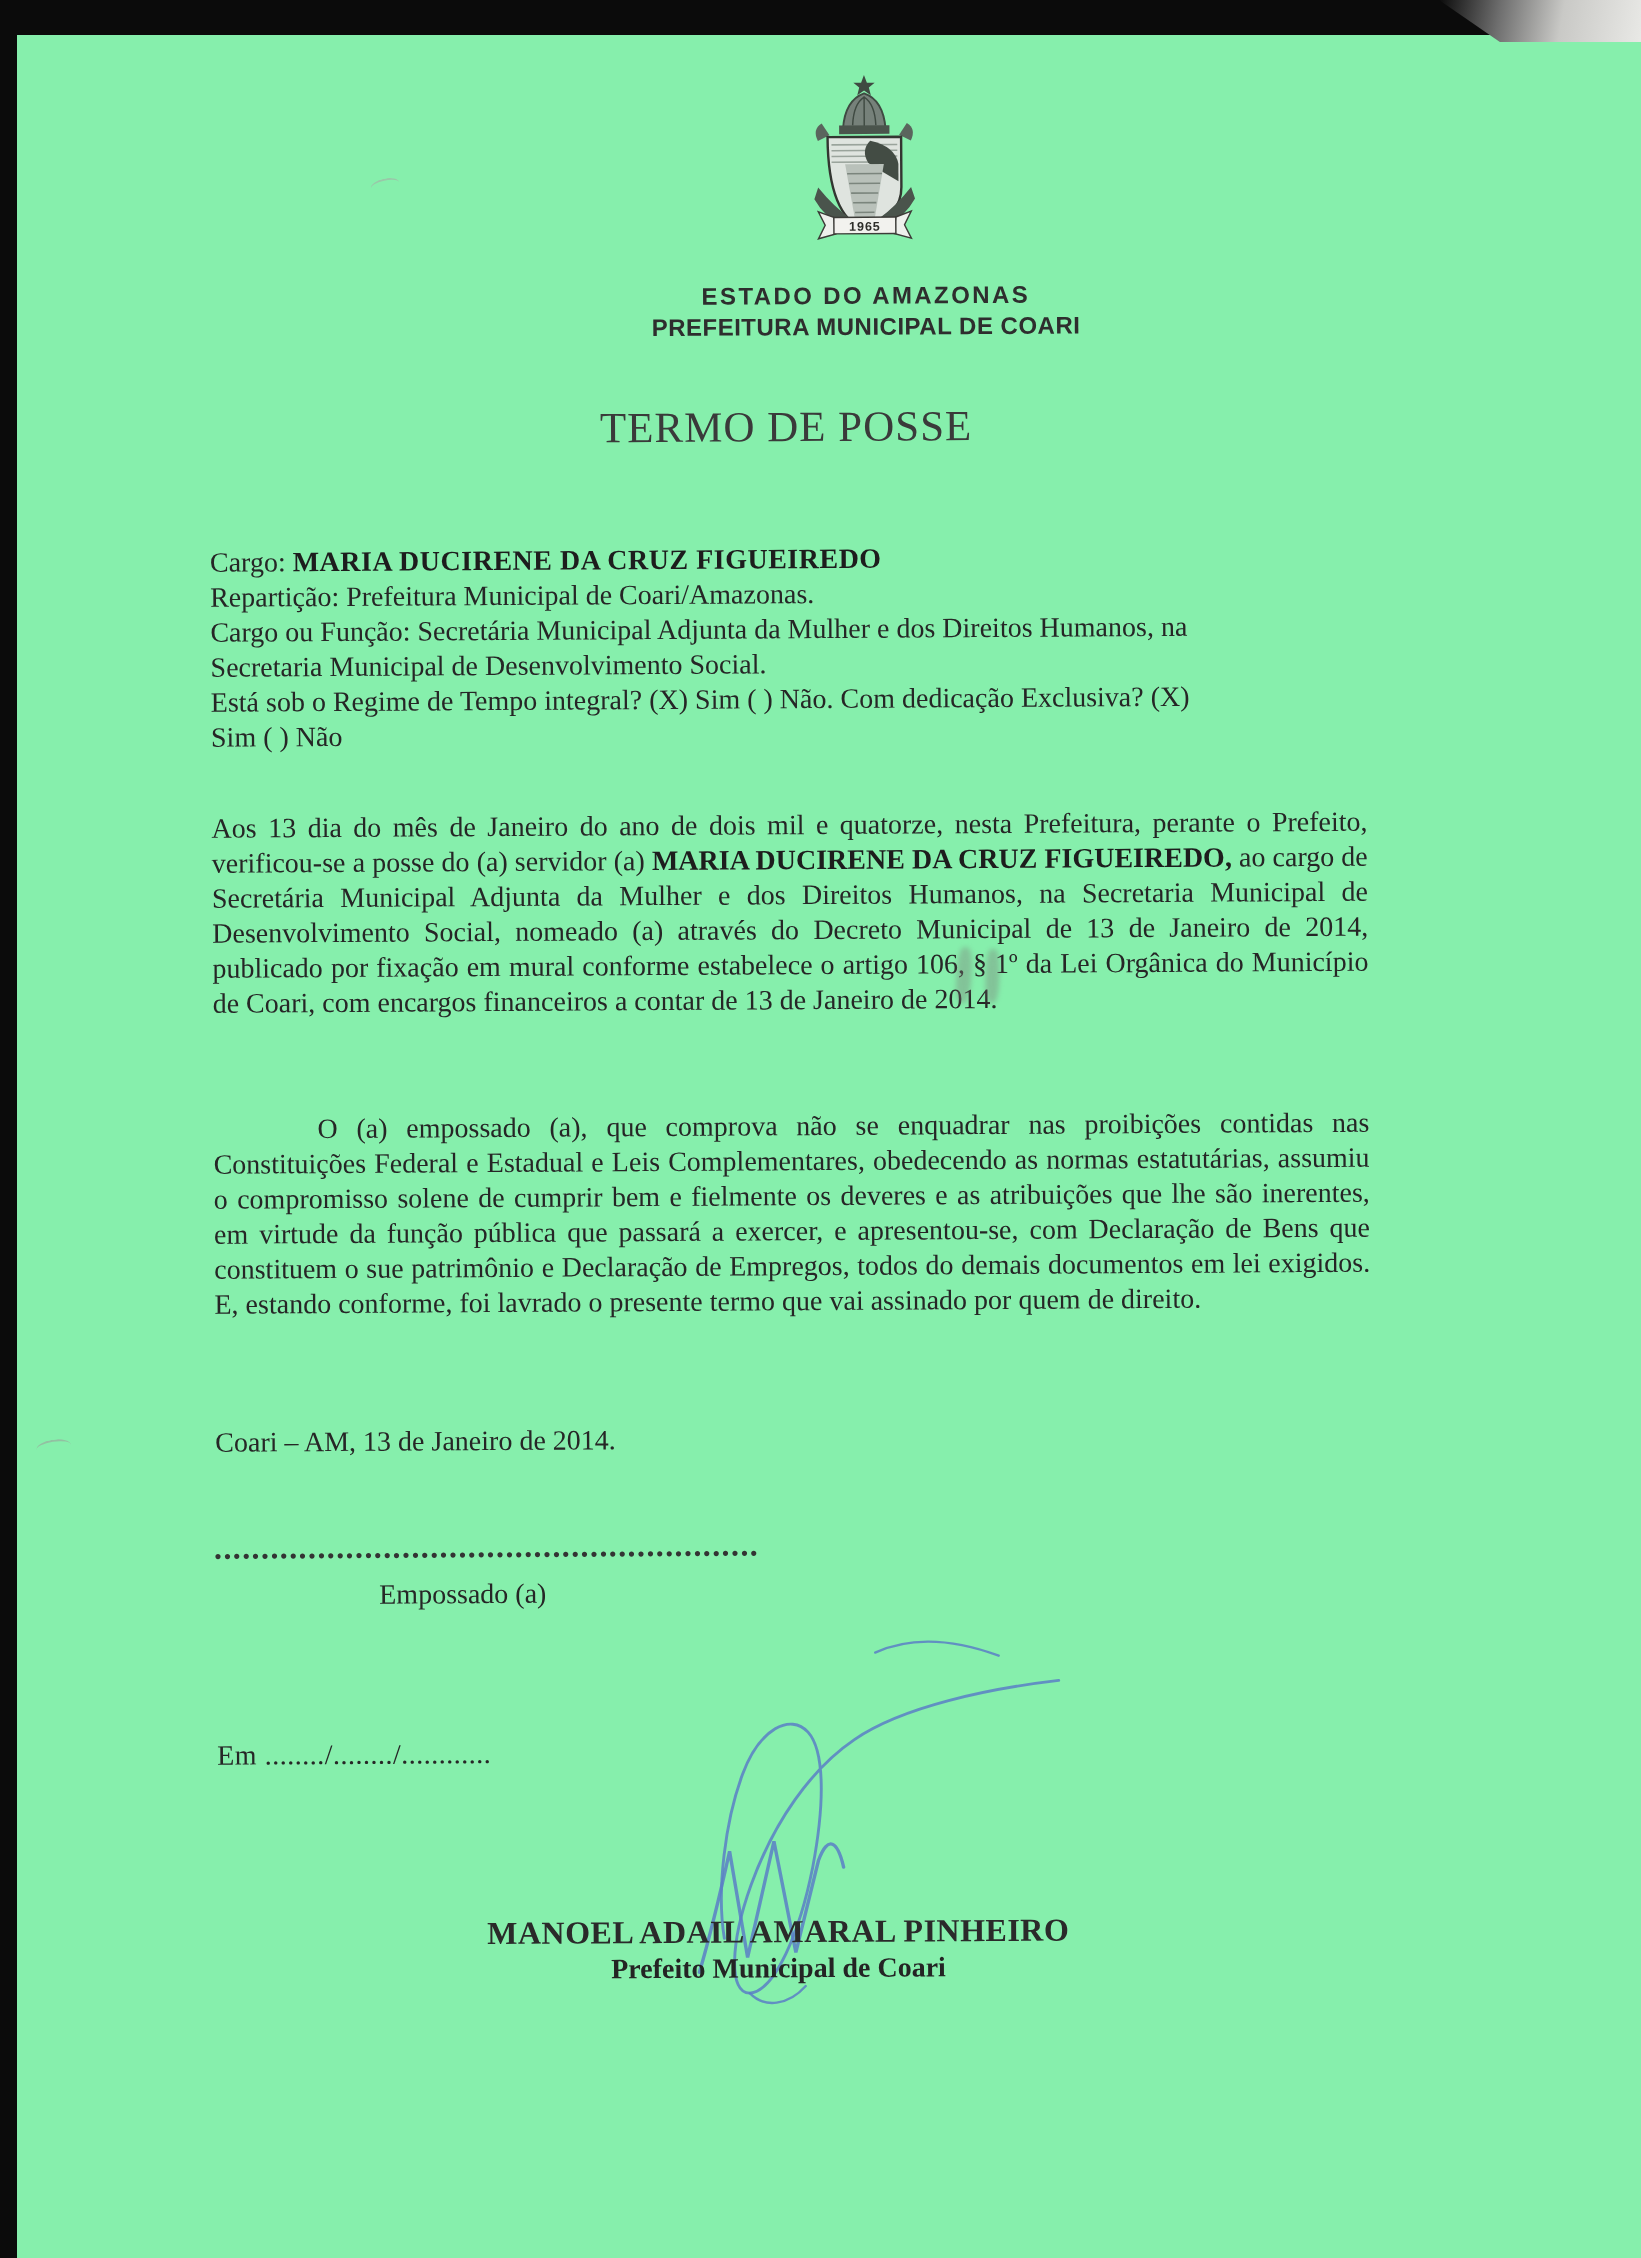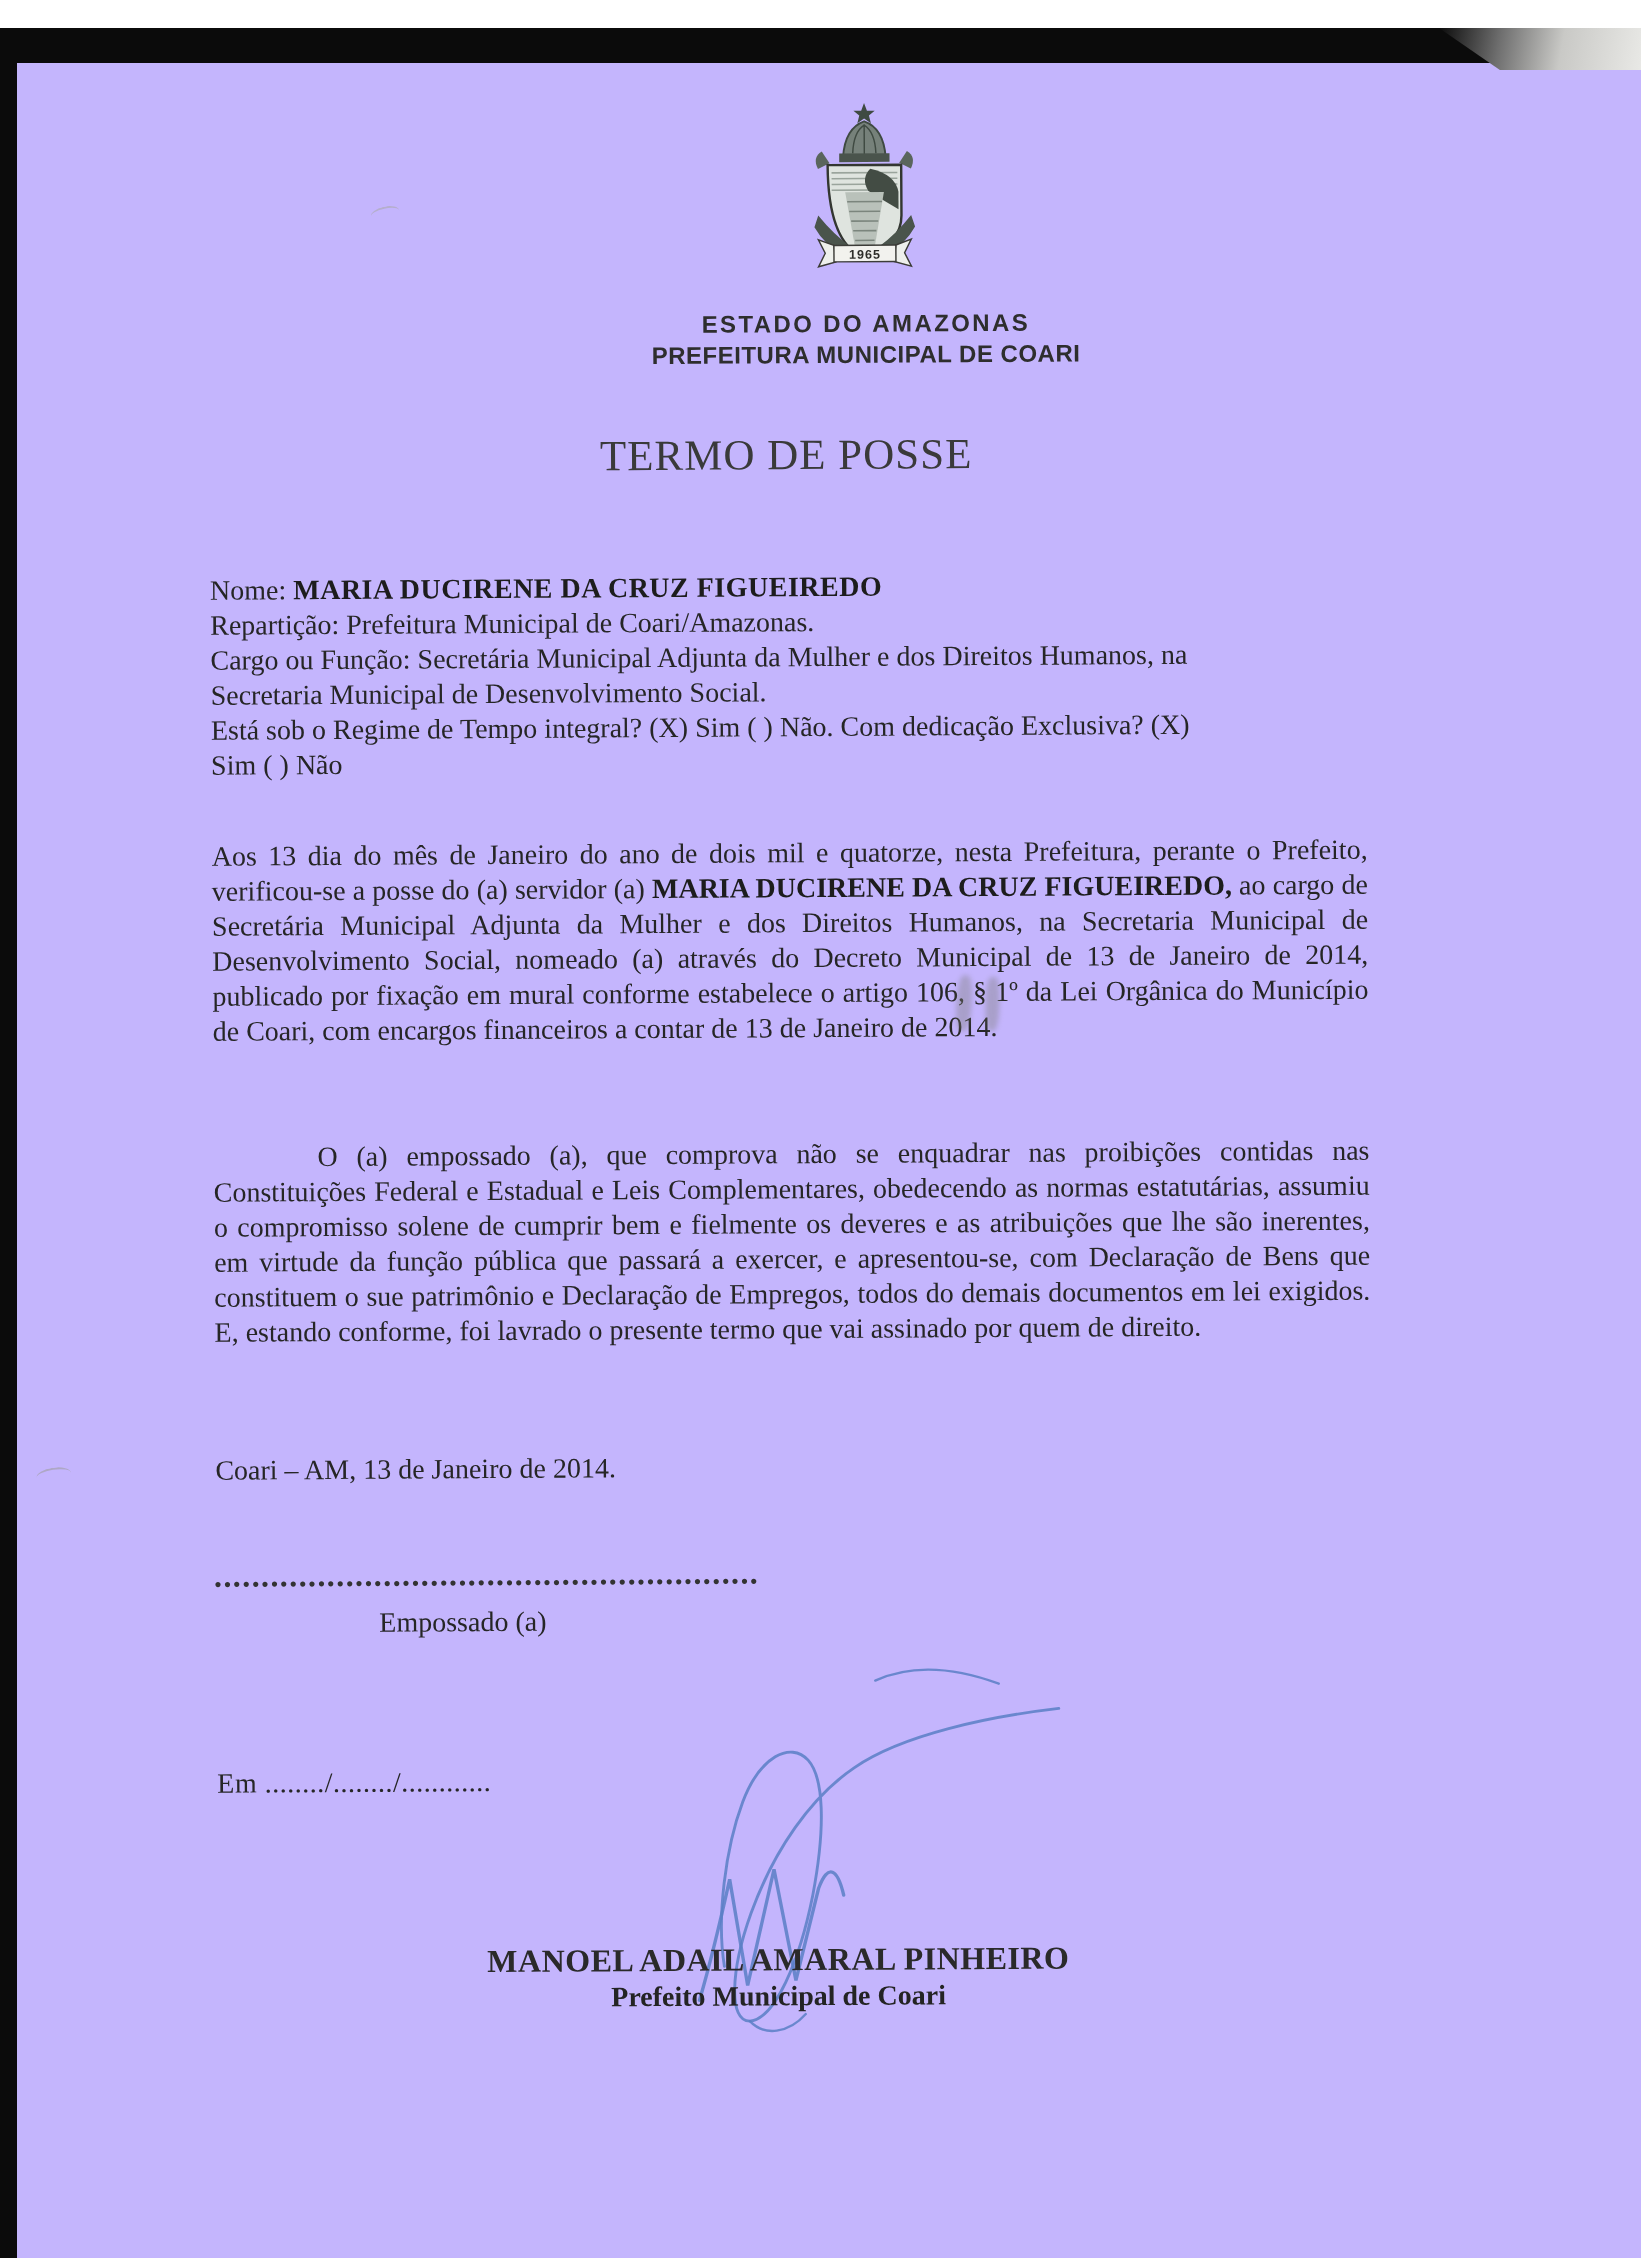--- a/index.html
+++ b/index.html
@@ -4,21 +4,21 @@
 <style>
   html,body{margin:0;padding:0;}
   body{
     width:1641px;height:2258px;
     background:#ffffff;
     font-family:"Liberation Serif","DejaVu Serif",serif;
     color:#262626;
     overflow:hidden;
     position:relative;
   }
-  #scan-root{position:absolute;inset:0;background:#c4b5fd;margin-top:28px;}
+  #scan-root{position:absolute;inset:0;background:#86efac;}
 
   
   .edge-left{position:absolute;left:0;top:0;width:17.4px;height:2258px;background:#0b0b0b;}
   .edge-top{position:absolute;left:0;top:0;width:1641px;height:35px;background:#0b0b0b;}
   .edge-top-corner{
     position:absolute;left:1439px;top:0;width:203px;height:42px;
     background:linear-gradient(100deg,#0b0b0b 0%,#6f6f6f 30%,#c9c9c6 60%,#e9e9e6 100%);
     clip-path:polygon(0 0,100% 0,100% 100%,30% 100%);
   }
 
@@ -133,21 +133,21 @@
     </svg>
 
     <div class="abs org-header">
       <div class="org-line1">ESTADO DO AMAZONAS</div>
       <div class="org-line2">PREFEITURA MUNICIPAL DE COARI</div>
     </div>
 
     <div class="abs doc-title">TERMO DE POSSE</div>
 
     <div class="abs details">
-      <div><span>Nome: </span><span class="bold-name">MARIA DUCIRENE DA CRUZ FIGUEIREDO</span></div>
+      <div><span>Cargo: </span><span class="bold-name">MARIA DUCIRENE DA CRUZ FIGUEIREDO</span></div>
       <div>Repartição: Prefeitura Municipal de Coari/Amazonas.</div>
       <div>Cargo ou Função: Secretária Municipal Adjunta da Mulher e dos Direitos Humanos, na</div>
       <div>Secretaria Municipal de Desenvolvimento Social.</div>
       <div>Está sob o Regime de Tempo integral? (X) Sim ( ) Não. Com dedicação Exclusiva? (X)</div>
       <div>Sim ( ) Não</div>
     </div>
 
     <div class="abs para para-1"><span>Aos 13 dia do mês de Janeiro do ano de dois mil e quatorze, nesta Prefeitura, perante o Prefeito, verificou-se a posse do (a) servidor (a) </span><b>MARIA DUCIRENE DA CRUZ FIGUEIREDO,</b><span> ao cargo de Secretária Municipal Adjunta da Mulher e dos Direitos Humanos, na Secretaria Municipal de Desenvolvimento Social, nomeado (a) através do Decreto Municipal de 13 de Janeiro de 2014, publicado por fixação em mural conforme estabelece o artigo 106, § 1º da Lei Orgânica do Município de Coari, com encargos financeiros a contar de 13 de Janeiro de 2014.</span></div>
 
     <div class="abs para para-2">O (a) empossado (a), que comprova não se enquadrar nas proibições contidas nas Constituições Federal e Estadual e Leis Complementares, obedecendo as normas estatutárias, assumiu o compromisso solene de cumprir bem e fielmente os deveres e as atribuições que lhe são inerentes, em virtude da função pública que passará a exercer, e apresentou-se, com Declaração de Bens que constituem o sue patrimônio e Declaração de Empregos, todos do demais documentos em lei exigidos. E, estando conforme, foi lavrado o presente termo que vai assinado por quem de direito.</div>

